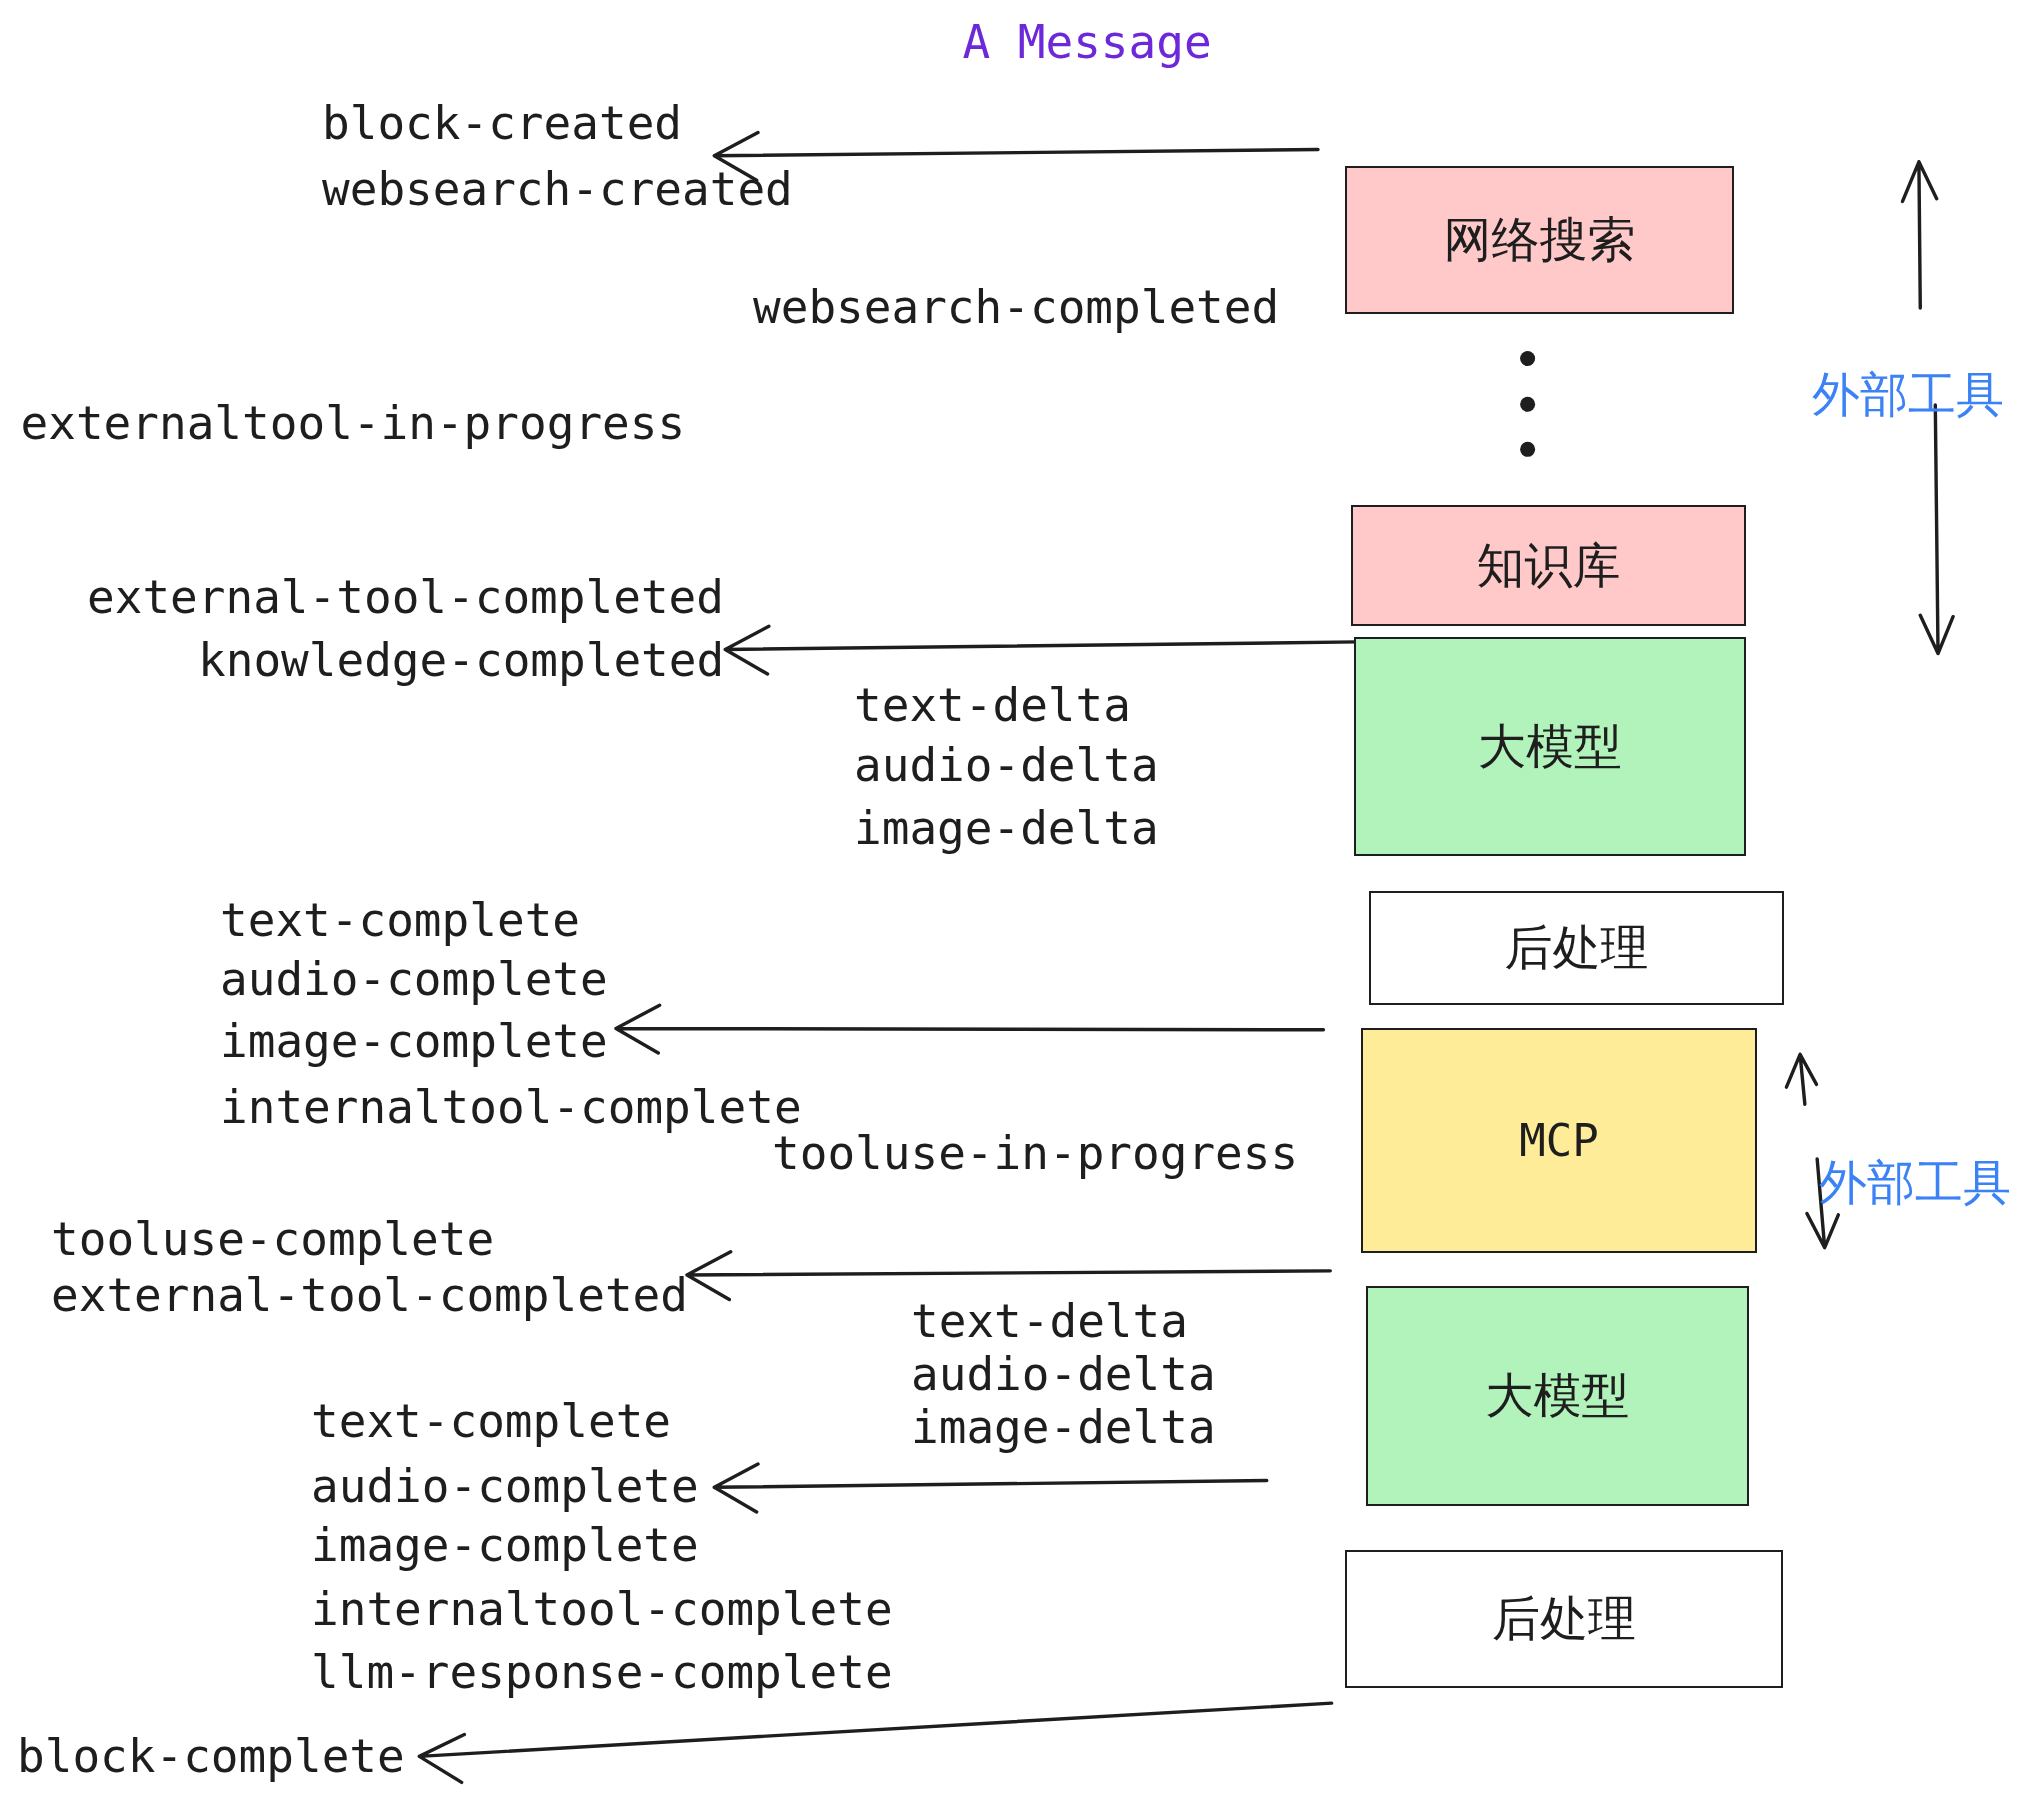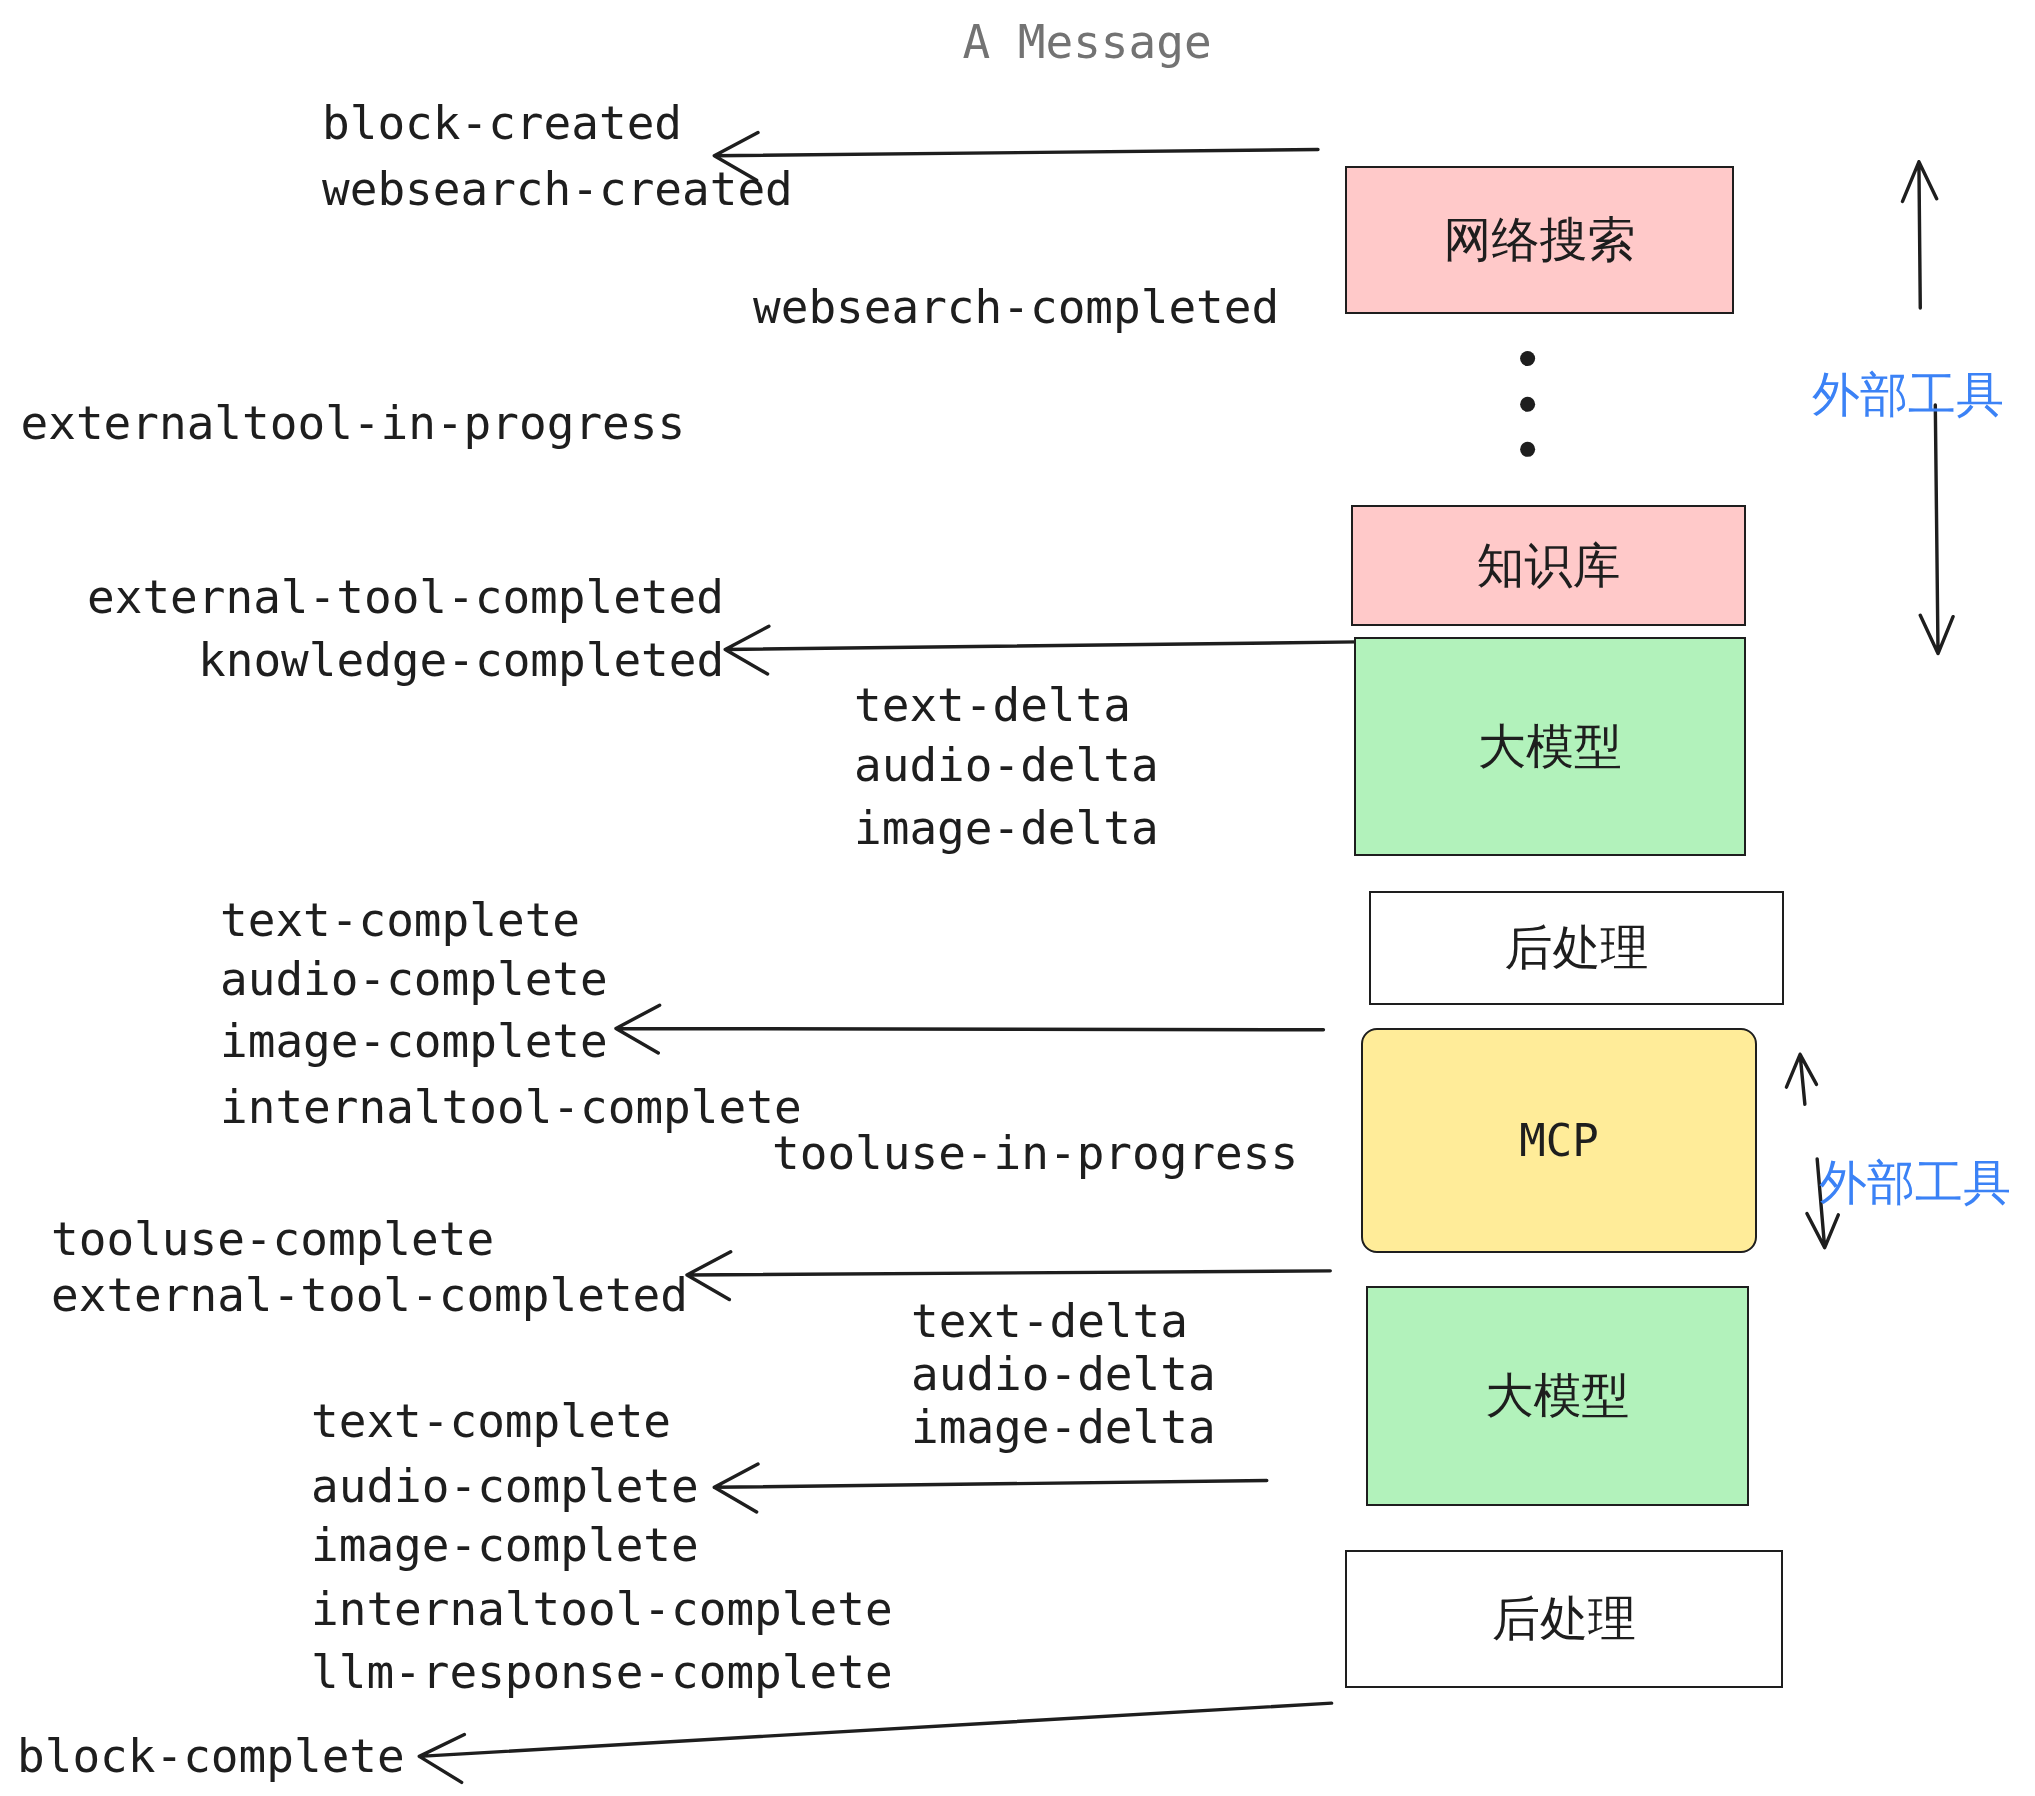--- a/index.html
+++ b/index.html
@@ -30,21 +30,21 @@
     white-space: nowrap;
     color: #1e1e1e;
   }
   .title {
     position: absolute;
     z-index: 2;
     font-size: 46px;
     line-height: 46px;
     white-space: nowrap;
     transform: translateX(-50%);
-    color: #737373;
+    color: #6d28d9;
   }
   .box {
     position: absolute;
     z-index: 2;
     border: 2.7px solid #1e1e1e;
     box-sizing: border-box;
     display: flex;
     align-items: center;
     justify-content: center;
   }
@@ -155,21 +155,21 @@
   </div>
 
   <div class="box" style="left: 1354px; top: 637px; width: 392px; height: 219px; background-color: rgb(178, 242, 187);">
     <div class="box-label">大模型</div>
   </div>
 
   <div class="box" style="left: 1369px; top: 891px; width: 415px; height: 114px; background-color: rgb(255, 255, 255);">
     <div class="box-label">后处理</div>
   </div>
 
-  <div class="box" style="left: 1361px; top: 1028px; width: 396px; height: 225px; background-color: rgb(255, 236, 153); border-radius: 16px;">
+  <div class="box" style="left: 1361px; top: 1028px; width: 396px; height: 225px; background-color: rgb(255, 236, 153);">
     <div class="box-label mono">MCP</div>
   </div>
 
   <div class="box" style="left: 1366px; top: 1286px; width: 383px; height: 220px; background-color: rgb(178, 242, 187);">
     <div class="box-label">大模型</div>
   </div>
 
   <div class="box" style="left: 1345px; top: 1550px; width: 438px; height: 138px; background-color: rgb(255, 255, 255);">
     <div class="box-label">后处理</div>
   </div>

